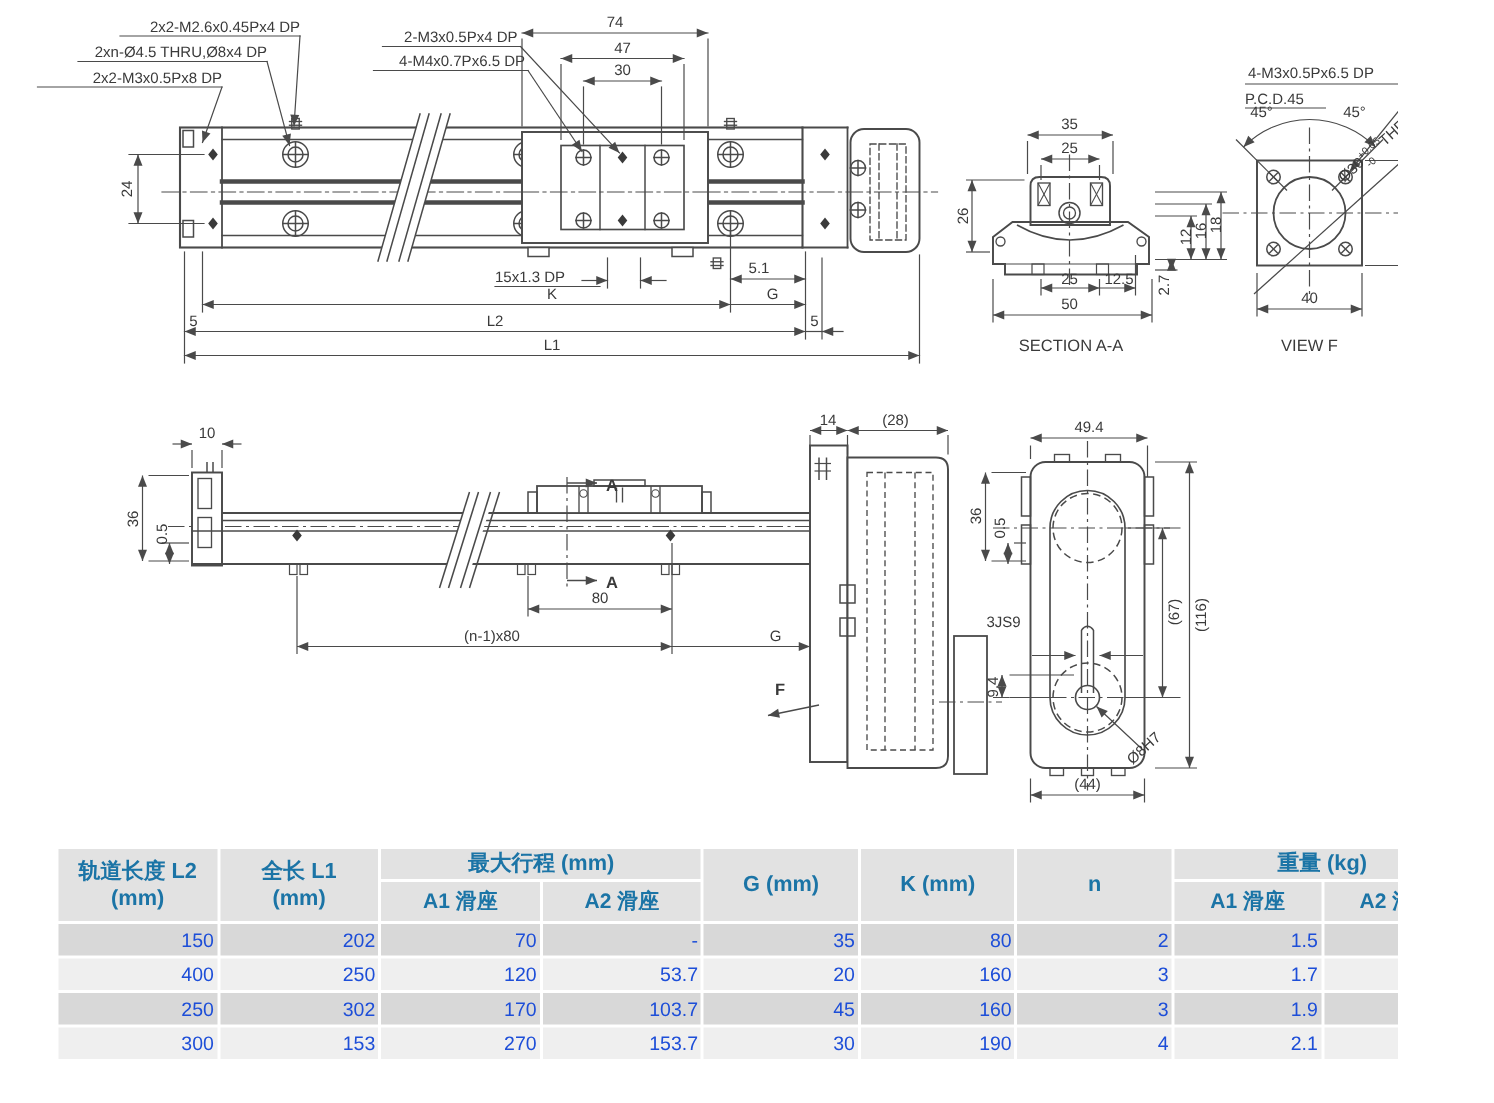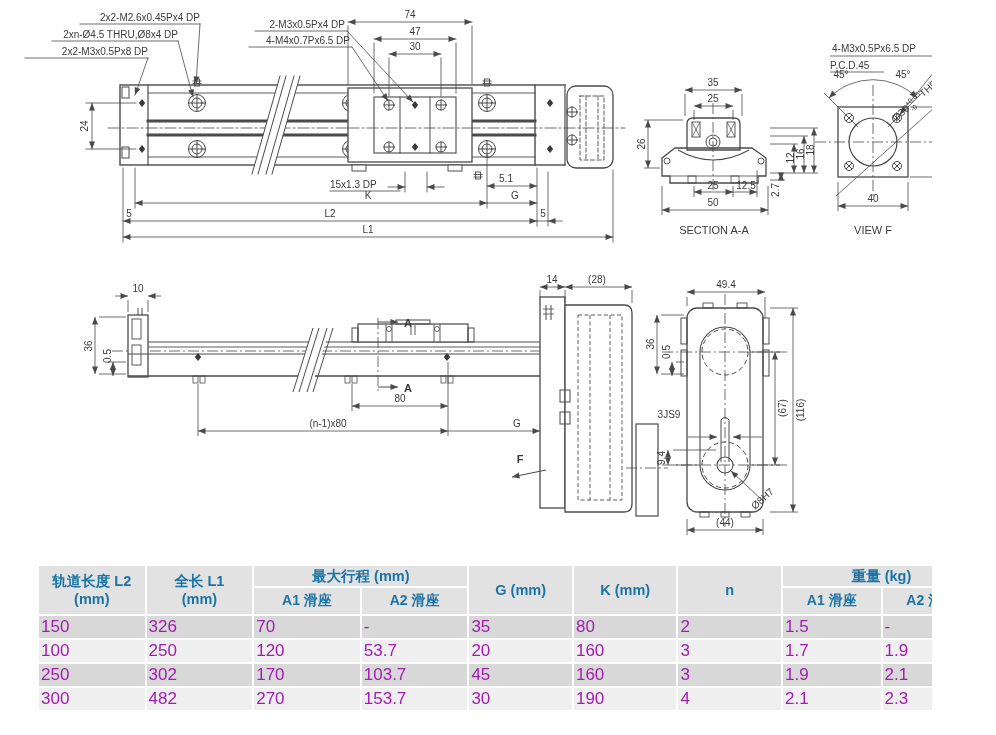--- a/index.html
+++ b/index.html
@@ -7,21 +7,21 @@
         font-family:"Liberation Sans",sans-serif;}
   svg text{font-family:"Liberation Sans","DejaVu Sans",sans-serif;fill:#3a3a3a;}
   .dt{font-size:10px;}
   .vt{font-size:11px;}
   
   .spec{position:absolute;left:37px;top:564px;width:945px;border-collapse:separate;
         border-spacing:2px;table-layout:fixed;}
   .spec th{background:#e2e2e2;color:#1b74a6;font-weight:bold;font-size:14.5px;
            text-align:center;vertical-align:middle;padding:1px 2px;line-height:1.25;}
   .spec th.sub{font-size:14px;height:24px;text-align:center;}
-  .spec td{font-size:17px;color:#a21caf;text-align:left;vertical-align:middle;
+  .spec td{font-size:13px;color:#1d4ed8;text-align:right;vertical-align:middle;
            height:19px;padding:1px 2px;}
   .spec tr.dark td{background:#d8d8d8;}
   .spec tr.light td{background:#efefef;}
 </style>
 </head>
 <body>
 
 <div class="page">
 
 <svg width="996" height="560" viewBox="0 0 996 560">
@@ -485,31 +485,31 @@
     <tr>
       <th class="sub">A1 滑座</th>
       <th class="sub">A2 滑座</th>
       <th class="sub">A1 滑座</th>
       <th class="sub">A2 滑座</th>
     </tr>
   </thead>
   <tbody>
     <tr class="dark">
       <td>150</td>
-      <td>326</td>
+      <td>202</td>
       <td>70</td>
       <td>-</td>
       <td>35</td>
       <td>80</td>
       <td>2</td>
       <td>1.5</td>
       <td>-</td>
     </tr>
     <tr class="light">
-      <td>100</td>
+      <td>400</td>
       <td>250</td>
       <td>120</td>
       <td>53.7</td>
       <td>20</td>
       <td>160</td>
       <td>3</td>
       <td>1.7</td>
       <td>1.9</td>
     </tr>
     <tr class="dark">
@@ -518,21 +518,21 @@
       <td>170</td>
       <td>103.7</td>
       <td>45</td>
       <td>160</td>
       <td>3</td>
       <td>1.9</td>
       <td>2.1</td>
     </tr>
     <tr class="light">
       <td>300</td>
-      <td>482</td>
+      <td>153</td>
       <td>270</td>
       <td>153.7</td>
       <td>30</td>
       <td>190</td>
       <td>4</td>
       <td>2.1</td>
       <td>2.3</td>
     </tr>
   </tbody>
 </table>

